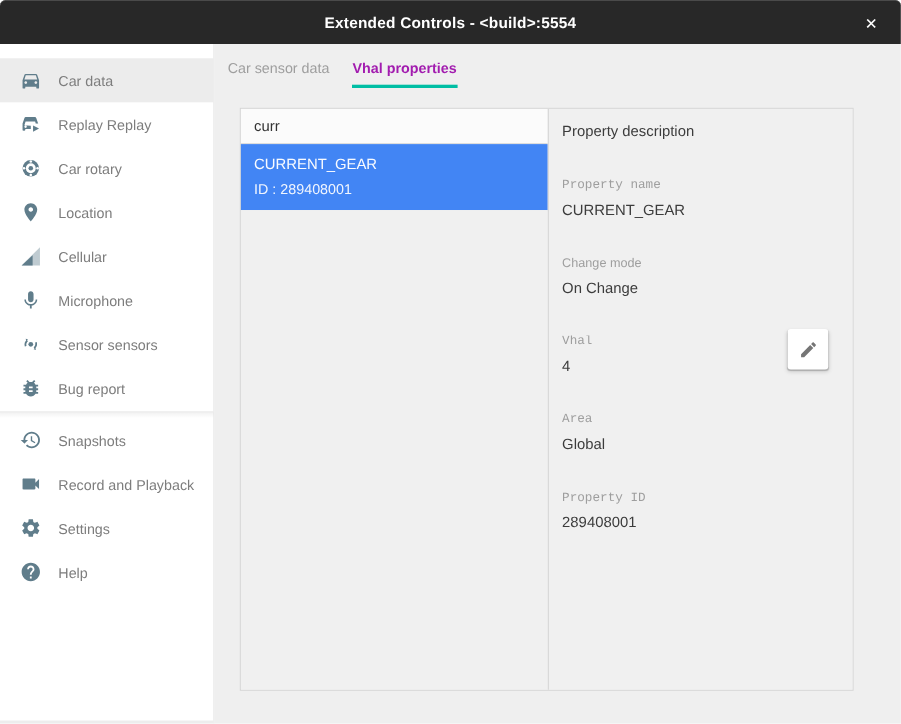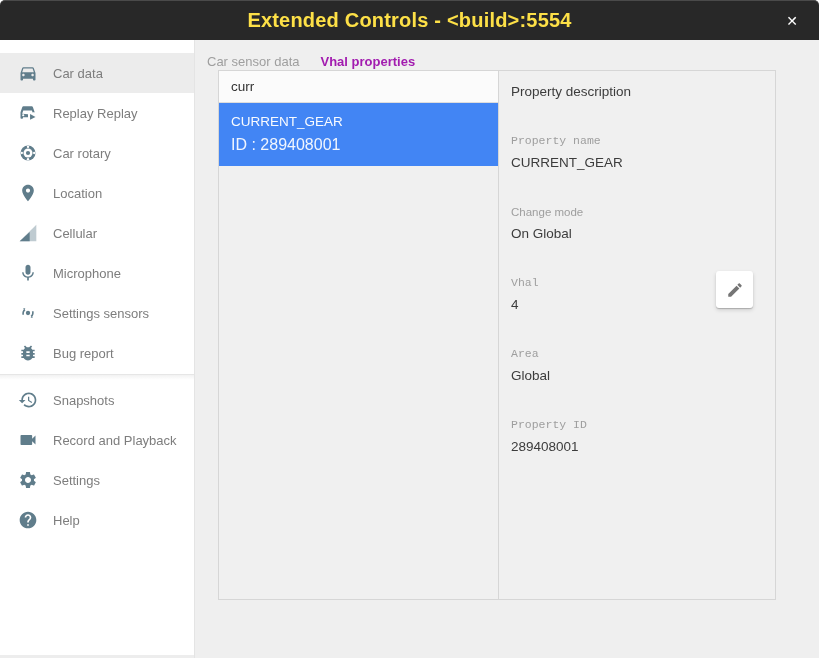--- a/index.html
+++ b/index.html
@@ -4,22 +4,22 @@
 <style>
   * { margin:0; padding:0; box-sizing:border-box; }
   html,body { width:819px; height:658px; background:#ffffff; font-family:"Liberation Sans", sans-serif; overflow:hidden; }
 
   
   .titlebar {
     position:relative; height:40px; background:#282828;
     border-radius:5px 5px 0 0; border-top:1px solid #4a4a4a;
   }
   .titlebar .title {
-    text-align:center; line-height:39px; color:#fde047;
-    font-size:20px; font-weight:bold; letter-spacing:.2px;
+    text-align:center; line-height:39px; color:#ffffff;
+    font-size:14px; font-weight:bold; letter-spacing:.2px;
   }
   .close-btn {
     position:absolute; right:10px; top:0; width:34px; height:40px;
     background:transparent; border:none; color:#ffffff; font-size:14px;
     cursor:pointer; line-height:40px; text-align:center;
   }
 
   
   .app { display:flex; height:618px; }
 
@@ -47,37 +47,37 @@
 
   .tabs { display:flex; padding:9px 0 0 11px; }
   .tab {
     margin-right:19px; padding:5px 1px 8px; font-size:13px; color:#9e9e9e;
     cursor:pointer; border-bottom:3px solid transparent;
   }
   .tab.active { color:#a21caf; font-weight:bold; border-bottom-color:#00BEA4; }
 
   
   .panel {
-    position:absolute; left:23px; top:30px; width:558px; height:530px;
+    position:absolute; left:23px; top:58px; width:558px; height:530px;
     display:flex; border:1px solid #d6d6d6; background:#f0f0f0;
   }
   .list-pane { width:279px; flex:0 0 279px; display:flex; flex-direction:column; }
   .search-row {
     height:32px; background:#fbfbfb; border-bottom:1px solid #dddddd;
     display:flex; align-items:center; padding:0 12px;
   }
   .search-row input {
     width:100%; border:none; outline:none; background:transparent;
     font-size:13.5px; color:#333333; font-family:"Liberation Sans", sans-serif;
   }
   .vhal-item {
     background:#4285F4; color:#ffffff; padding:11px 12px 12px; cursor:pointer;
   }
   .vhal-name { font-size:13.5px; margin-bottom:7px; color:rgba(255,255,255,0.97); }
-  .vhal-id   { font-size:16px; color:rgba(255,255,255,0.92); }
+  .vhal-id   { font-size:13px; color:rgba(255,255,255,0.92); }
   .list-rest { flex:1; background:#f0f0f0; }
 
   .detail-pane {
     position:relative; flex:1; background:#f0f0f0;
     border-left:1px solid #d6d6d6; padding:13px 12px;
   }
   .detail-title { font-size:13.5px; color:#3c3c3c; line-height:16px; margin-bottom:35px; }
   .field { margin-bottom:35px; }
   .field-label { font-size:11.5px; line-height:12px; color:#9e9e9e; margin-bottom:8px;
                  white-space:nowrap; overflow:hidden; max-width:95px; }
@@ -155,21 +155,21 @@
     </div>
 
     <div class="nav-item">
       <svg viewBox="0 0 24 24">
           <circle cx="12" cy="12" r="2.6"></circle>
           <path d="M5.5 14.5c-.9-2.6-.1-5.6 2.1-7.4l1.3 1.5c-1.6 1.3-2.2 3.4-1.6 5.3l-1.8.6z"></path>
           <path d="M18.5 9.5c.9 2.6.1 5.6-2.1 7.4l-1.3-1.5c1.6-1.3 2.2-3.4 1.6-5.3l1.8-.6z"></path>
           <path d="M8.9 6.6 6.4 5.9l.7 2.6z"></path>
           <path d="M15.1 17.4l2.5.7-.7-2.6z"></path>
         </svg>
-      <span>Settings sensors</span>
+      <span>Sensor sensors</span>
     </div>
 
     <div class="nav-item">
       <svg viewBox="0 0 24 24">
           <path d="M20 8h-2.81c-.45-.78-1.07-1.45-1.82-1.96L17 4.41 15.59 3l-2.17 2.17C12.96 5.06 12.49 5 12 5c-.49 0-.96.06-1.41.17L8.41 3 7 4.41l1.62 1.63C7.88 6.55 7.26 7.22 6.81 8H4v2h2.09c-.05.33-.09.66-.09 1v1H4v2h2v1c0 .34.04.67.09 1H4v2h2.81c1.04 1.79 2.97 3 5.19 3s4.15-1.21 5.19-3H20v-2h-2.09c.05-.33.09-.66.09-1v-1h2v-2h-2v-1c0-.34-.04-.67-.09-1H20V8zm-6 8h-4v-2h4v2zm0-4h-4v-2h4v2z"></path>
         </svg>
       <span>Bug report</span>
     </div>
 
     <div class="nav-divider"></div>
@@ -228,21 +228,21 @@
       <div class="detail-pane">
         <div class="detail-title">Property description</div>
 
         <div class="field">
           <div class="field-label wide">Property name</div>
           <div class="field-value">CURRENT_GEAR</div>
         </div>
 
         <div class="field">
           <div class="field-label">Change mode</div>
-          <div class="field-value">On Global</div>
+          <div class="field-value">On Change</div>
         </div>
 
         <div class="field">
           <div class="field-label wide">Vhal</div>
           <div class="field-value">4</div>
         </div>
 
         <div class="field">
           <div class="field-label wide">Area</div>
           <div class="field-value">Global</div>

